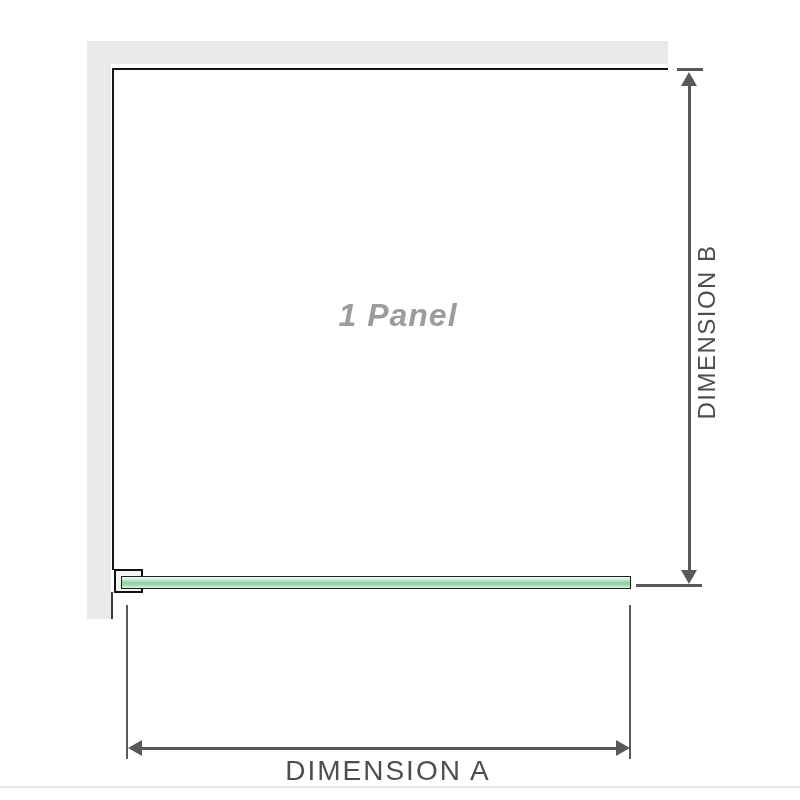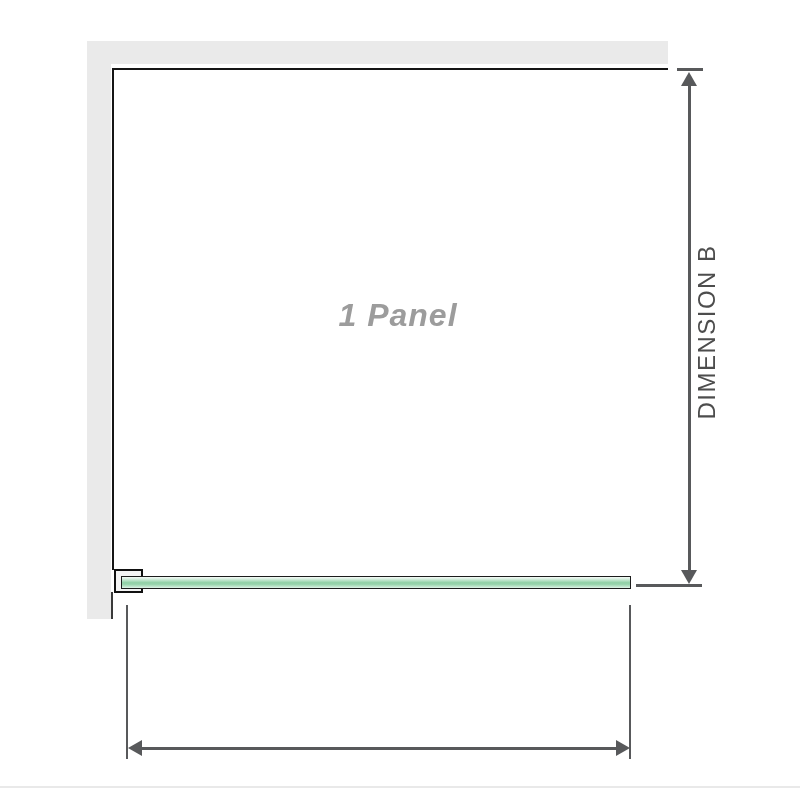--- a/index.html
+++ b/index.html
@@ -141,16 +141,17 @@
   <div class="abs tri tri-up"></div>
   <div class="abs tri tri-down"></div>
   <div class="abs dim dimb-cap-bot"></div>
   <div class="abs dim-label dimb-label">DIMENSION B</div>
 
   <div class="abs dim dima-ext-left"></div>
   <div class="abs dim dima-ext-right"></div>
   <div class="abs dim dima-line"></div>
   <div class="abs tri tri-left"></div>
   <div class="abs tri tri-right"></div>
+  <div class="abs dim-label dima-label">DIMENSION A</div>
 
   <div class="abs bottom-divider"></div>
 
 </div>
 
 </body></html>

